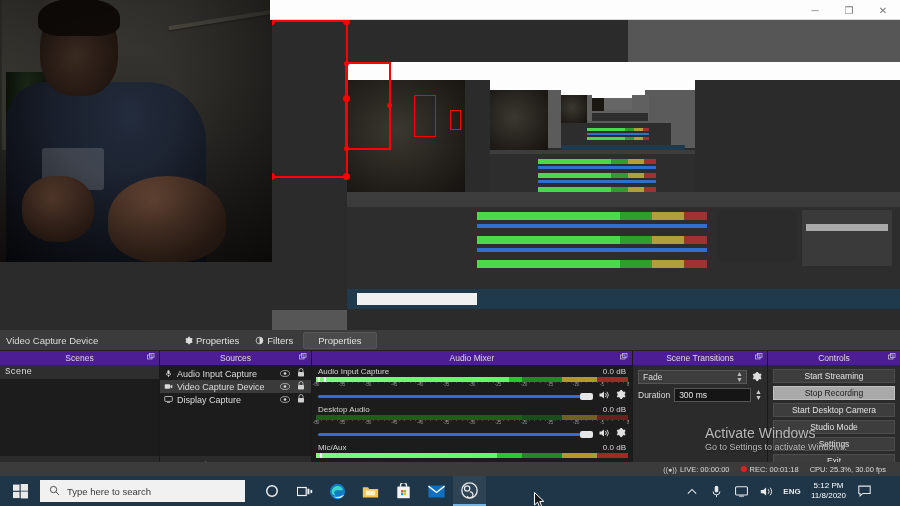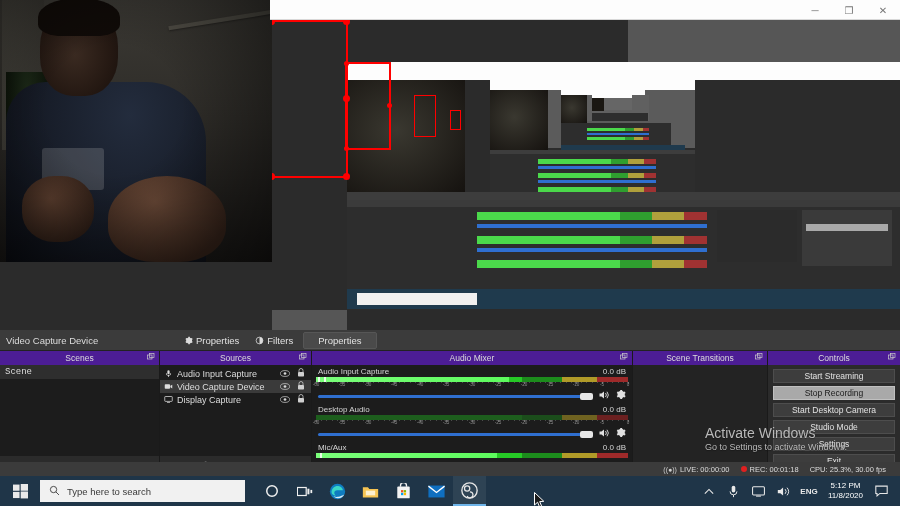--- a/index.html
+++ b/index.html
@@ -151,21 +151,21 @@
 
   
   .taskbar { position:absolute; left:0; top:476px; width:900px; height:30px;
              background:#1f3548; display:flex; align-items:center; }
   .tb-start { width:40px; height:30px; display:flex; align-items:center; justify-content:center; }
   .search { width:205px; height:22px; background:#f1f1f1; display:flex; align-items:center;
             gap:7px; padding:0 9px; color:#3a3a3a; font-size:9.5px; }
   .tb-icons { display:flex; align-items:center; gap:0px; margin-left:10px; }
   .tb-ic { width:33px; height:30px; display:flex; align-items:center; justify-content:center; }
   .tb-ic.act { border-bottom:2px solid #6fb5ea; background:rgba(255,255,255,.07); }
-  .tray { margin-left:auto; display:flex; align-items:center; gap:0; padding-right:6px; }
+  .tray { margin-left:auto; display:flex; align-items:center; gap:0; padding-right:23px; }
   .tray-ic { width:25px; height:30px; display:flex; align-items:center; justify-content:center;
              color:#e8e8e8; font-size:10px; }
   .clock { display:flex; flex-direction:column; align-items:center; justify-content:center;
            color:#fff; font-size:8px; line-height:1.25; padding:0 6px; }
   .cursor { position:absolute; width:0; height:0; pointer-events:none; }
 </style>
 </head>
 <body>
 
 <div class="root">
@@ -638,20 +638,38 @@
       <div class="panel" style="width:135px;">
         <div class="panel-hdr">
           <span>Scene Transitions</span>
           <span class="pop">
             <svg width="8" height="8" viewBox="0 0 16 16">
                 <rect x="1" y="4" width="9" height="8" fill="none" stroke="#ccc" stroke-width="1.4"></rect>
                 <rect x="5" y="1" width="9" height="8" fill="none" stroke="#ccc" stroke-width="1.4"></rect>
               </svg>
           </span>
         </div>
+        <div class="panel-body tr-body">
+          <div class="tr-select">
+            <div class="tr-combo">
+              <span>Fade</span>
+              <span class="spin">▲<br>▼</span>
+            </div>
+            <span>
+              <svg width="11" height="11" viewBox="0 0 24 24">
+                  <path fill="#dcdcdc" d="M12 8a4 4 0 100 8 4 4 0 000-8zm9.4 4c0-.6-.1-1.2-.2-1.8l2-1.5-2-3.4-2.3 1a7.7 7.7 0 00-3-1.8L15.5 2h-4l-.4 2.5c-1.1.3-2.1.9-3 1.7l-2.3-1-2 3.5 2 1.5a8 8 0 000 3.6l-2 1.5 2 3.4 2.3-1c.9.8 1.9 1.4 3 1.8l.4 2.5h4l.4-2.5c1.1-.4 2.1-1 3-1.8l2.3 1 2-3.4-2-1.5c.1-.6.2-1.2.2-1.8z"></path>
+                </svg>
+            </span>
+          </div>
+          <div class="tr-dur">
+            <label>Duration</label>
+            <div class="fld">300 ms</div>
+            <span class="arrows">▲<br>▼</span>
+          </div>
+        </div>
       </div>
 
       <div class="panel" style="width:132px;border-right:none;">
         <div class="panel-hdr">
           <span>Controls</span>
           <span class="pop">
             <svg width="8" height="8" viewBox="0 0 16 16">
                 <rect x="1" y="4" width="9" height="8" fill="none" stroke="#ccc" stroke-width="1.4"></rect>
                 <rect x="5" y="1" width="9" height="8" fill="none" stroke="#ccc" stroke-width="1.4"></rect>
               </svg>

